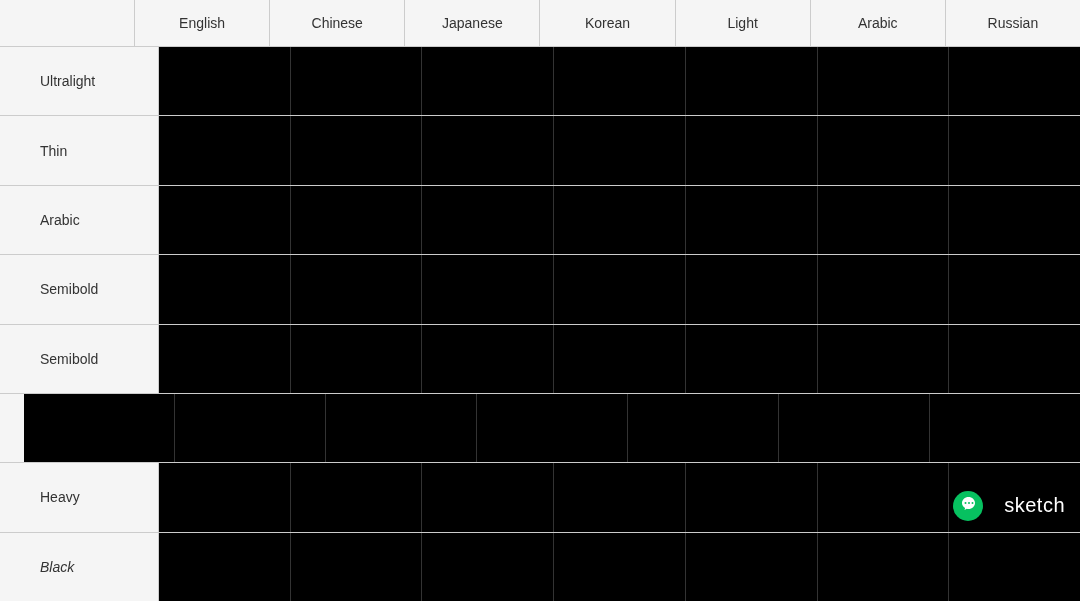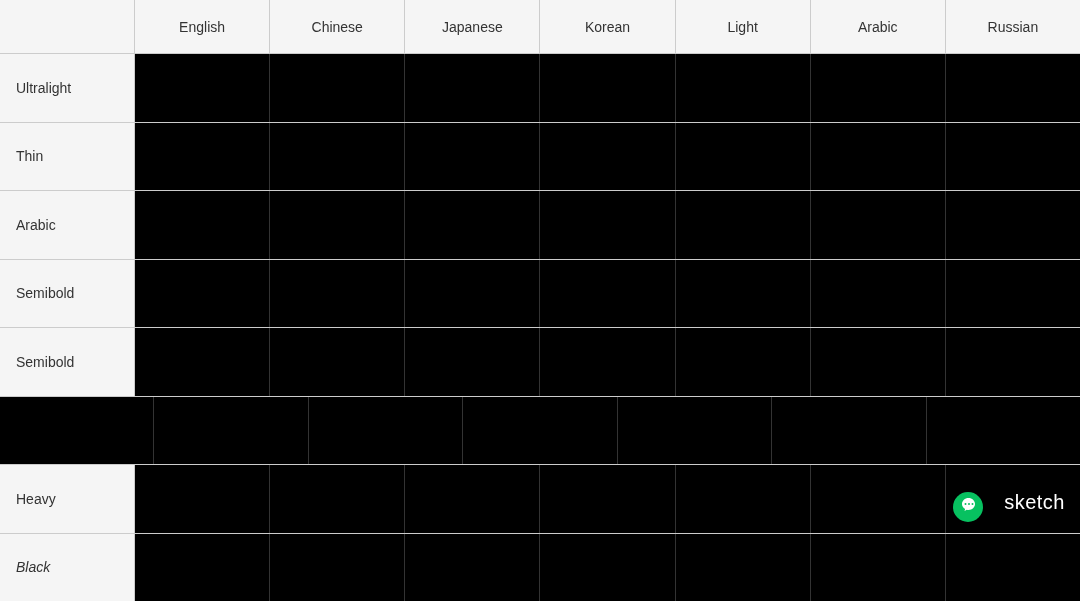--- a/index.html
+++ b/index.html
@@ -20,21 +20,21 @@
       width: 1080px;
       height: 601px;
       display: flex;
       flex-direction: column;
     }
 
     .table-header {
       display: flex;
       background: #f5f5f5;
       border-bottom: 1px solid #ccc;
-      height: 54px;
+      height: 47px;
       flex-shrink: 0;
     }
 
     .row-label-header {
       width: 135px;
       flex-shrink: 0;
       border-right: 1px solid #ccc;
     }
 
     .col-header {
@@ -55,20 +55,21 @@
     .table-body {
       flex: 1;
       display: flex;
       flex-direction: column;
     }
 
     .table-row {
       display: flex;
       flex: 1;
       border-bottom: 1px solid #ccc;
+      padding-left: 24px;
     }
 
     .table-row:last-child {
       border-bottom: none;
       font-style: italic;
     }
 
     .row-label {
       width: 135px;
       flex-shrink: 0;
@@ -90,21 +91,21 @@
 
     .cell:last-child {
       border-right: none;
     }
 
     .sketch-watermark {
       position: absolute;
       bottom: 10px;
       right: 15px;
       display: flex;
-      align-items: flex-start;
+      align-items: center;
       gap: 20px;
       color: #fff;
       font-size: 18px;
       font-weight: 500;
     }
 
     .sketch-logo {
       width: 32px;
       height: 32px;
     }

